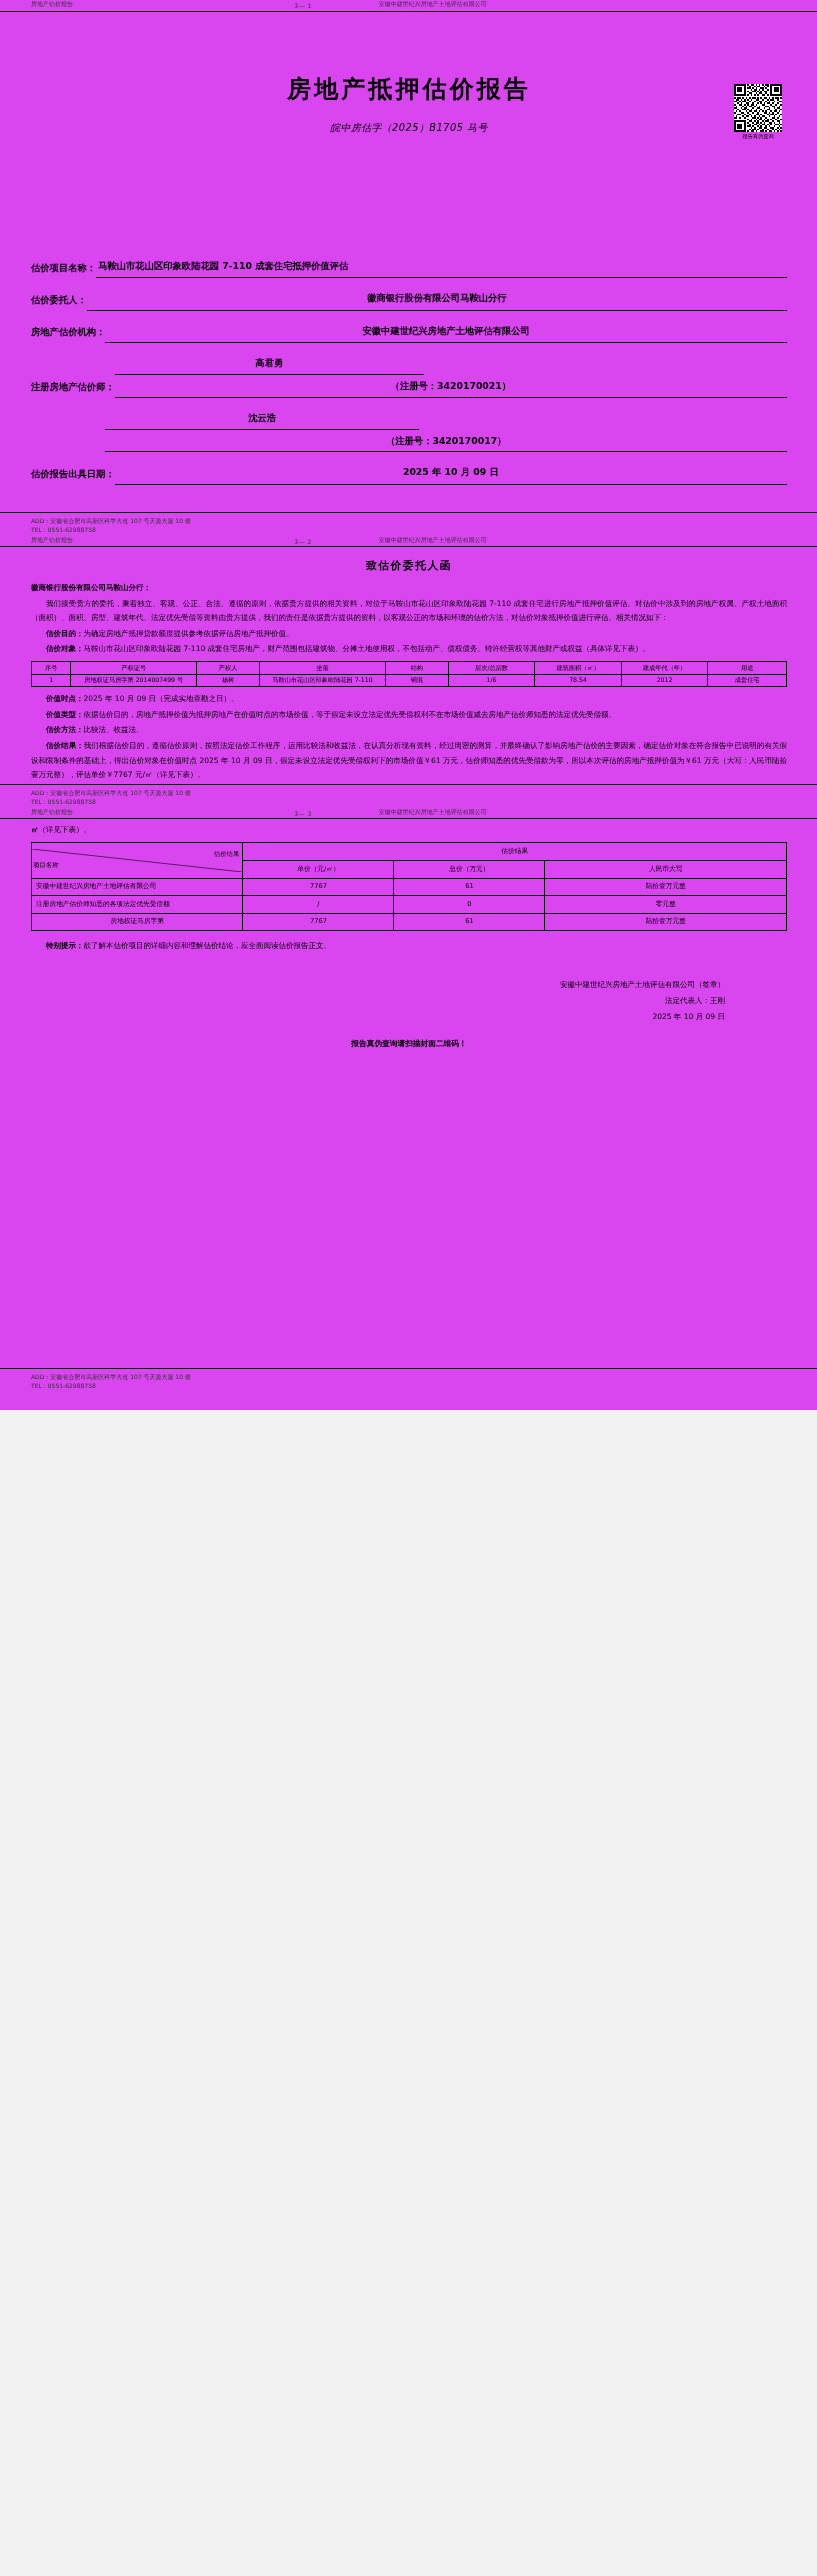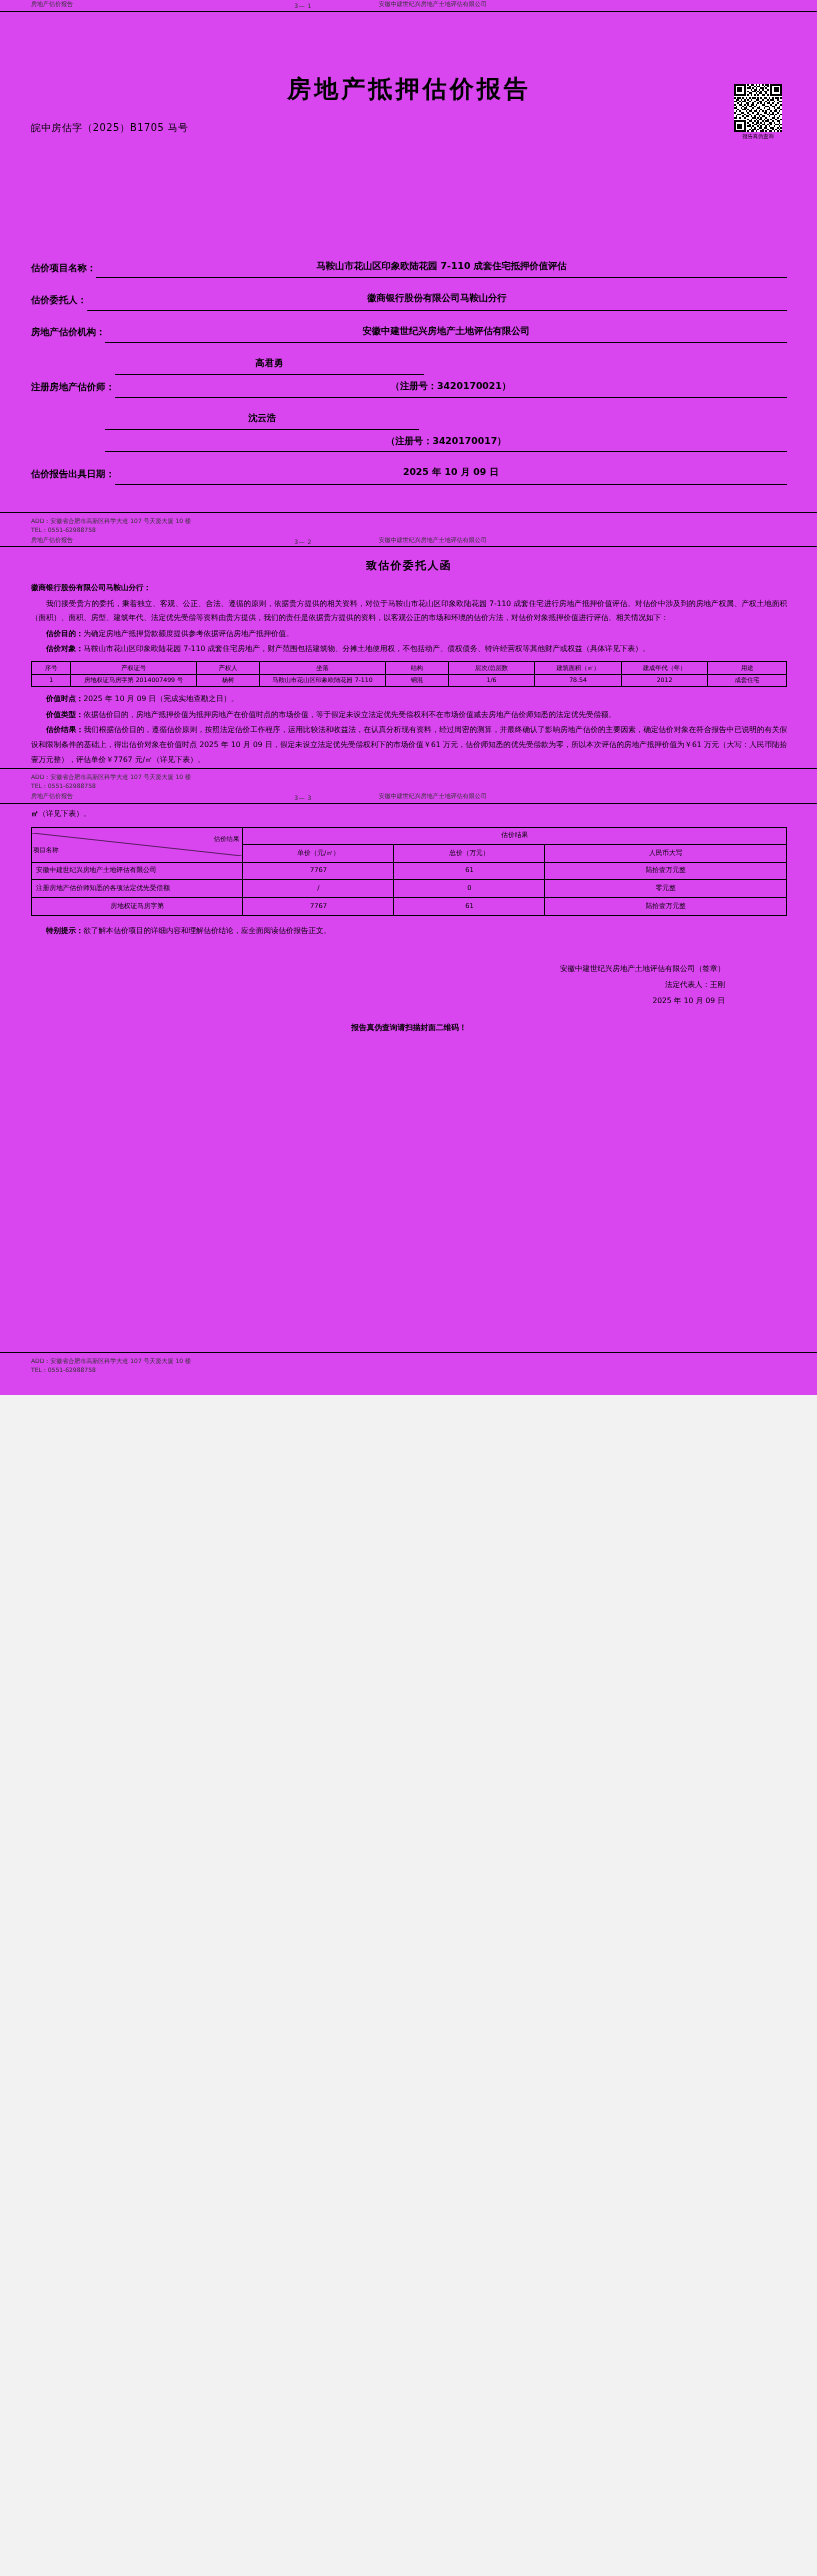--- a/index.html
+++ b/index.html
@@ -62,36 +62,38 @@
   }
   .cover-title {
     text-align:center;
     font-family:"DejaVu Serif", serif;
     font-weight:bold;
     font-size:24px;
     letter-spacing:3.1px;
     margin-top:61px;
   }
   .cover-no {
+    text-align:center;
     font-size:9.8px;
     margin-top:17.5px;
     letter-spacing:0.5px;
+    font-style:italic;
   }
   .cover-gap { height:111px; }
   .cover-fields { font-size:9.3px; line-height:2.35; }
   .cf-row { display:flex; align-items:flex-end;margin-top:9px; }
   .cf-label { white-space:nowrap; font-weight:bold; }
   .cf-val {
     flex:1;
     border-bottom:0.5px solid #000;
     padding:0 2.1px 0.5px 2.1px;
     text-align:center;
     font-weight:bold;
   }
-  .cf-val.left { text-align:center; }
+  .cf-val.left { text-align:left; }
   .cf-sub { display:flex;flex-direction:column; }
   .cf-sub .a { width:46%; border-bottom:0.5px solid #000; text-align:center; font-weight:bold;}
   .cf-sub .b { flex:1; border-bottom:0.5px solid #000; text-align:center; font-weight:bold;}
   .cover-bottom-gap { height:27px; }
   
   .letter { padding:0 31px; }
   .letter-title {
     text-align:center;
     font-family:"DejaVu Serif", serif;
     font-weight:bold;
@@ -518,20 +520,23 @@
       </tbody>
     </table>
 
     <div class="p">
       <b>价值时点：</b><span>2025 年 10 月 09 日（完成实地查勘之日）。</span>
     </div>
     <div class="p">
       <b>价值类型：</b><span>依据估价目的，房地产抵押价值为抵押房地产在价值时点的市场价值，等于假定未设立法定优先受偿权利不在市场价值减去房地产估价师知悉的法定优先受偿额。</span>
     </div>
     <div class="p">
+      <b>估价方法：</b><span>比较法、收益法。</span>
+    </div>
+    <div class="p">
       <b>估价结果：</b><span>我们根据估价目的，遵循估价原则，按照法定估价工作程序，运用比较法和收益法，在认真分析现有资料，经过周密的测算，并最终确认了影响房地产估价的主要因素，确定估价对象在符合报告中已说明的有关假设和限制条件的基础上，得出估价对象在价值时点 2025 年 10 月 09 日，假定未设立法定优先受偿权利下的市场价值￥61 万元，估价师知悉的优先受偿款为零，所以本次评估的房地产抵押价值为￥61 万元（大写：人民币陆拾壹万元整），评估单价￥7767 元/㎡（详见下表）。</span>
     </div>
   </div>
 
   <div class="run-foot">
     <div>ADD：安徽省合肥市高新区科学大道 107 号天贤大厦 10 楼</div>
     <div>TEL：0551-62988758</div>
   </div>
 
   <div class="run-head" style="margin-top:2.1px">

